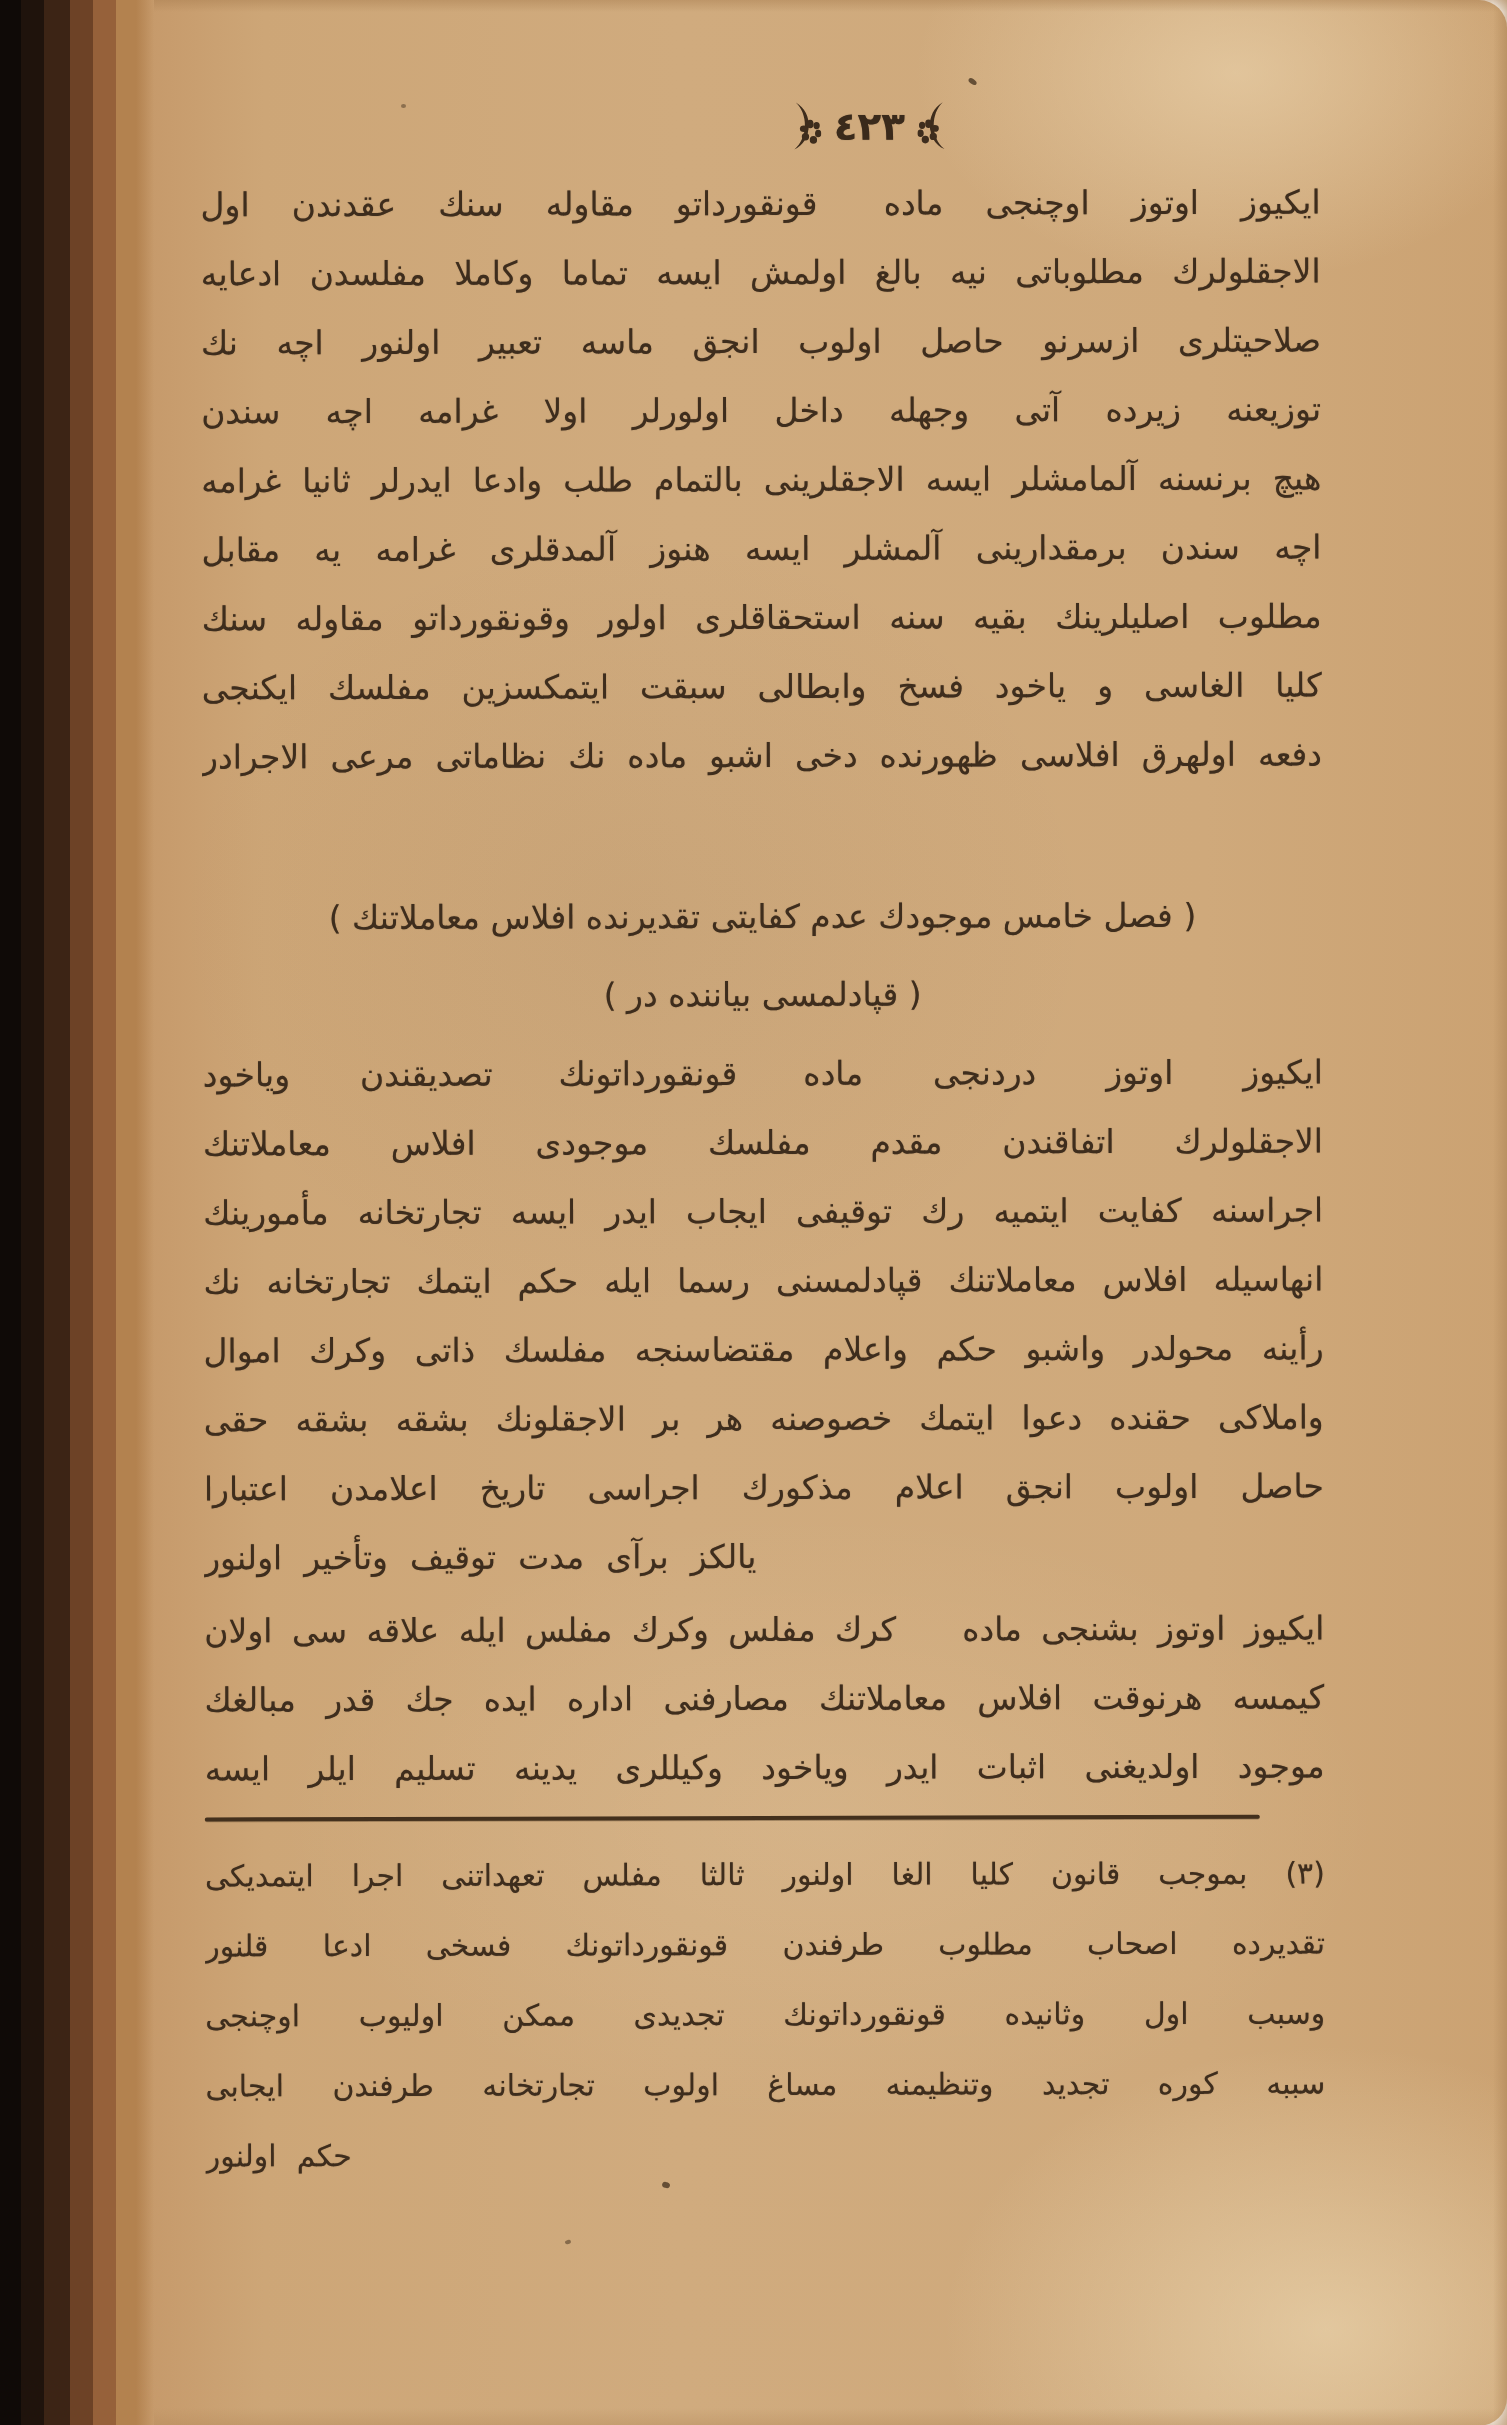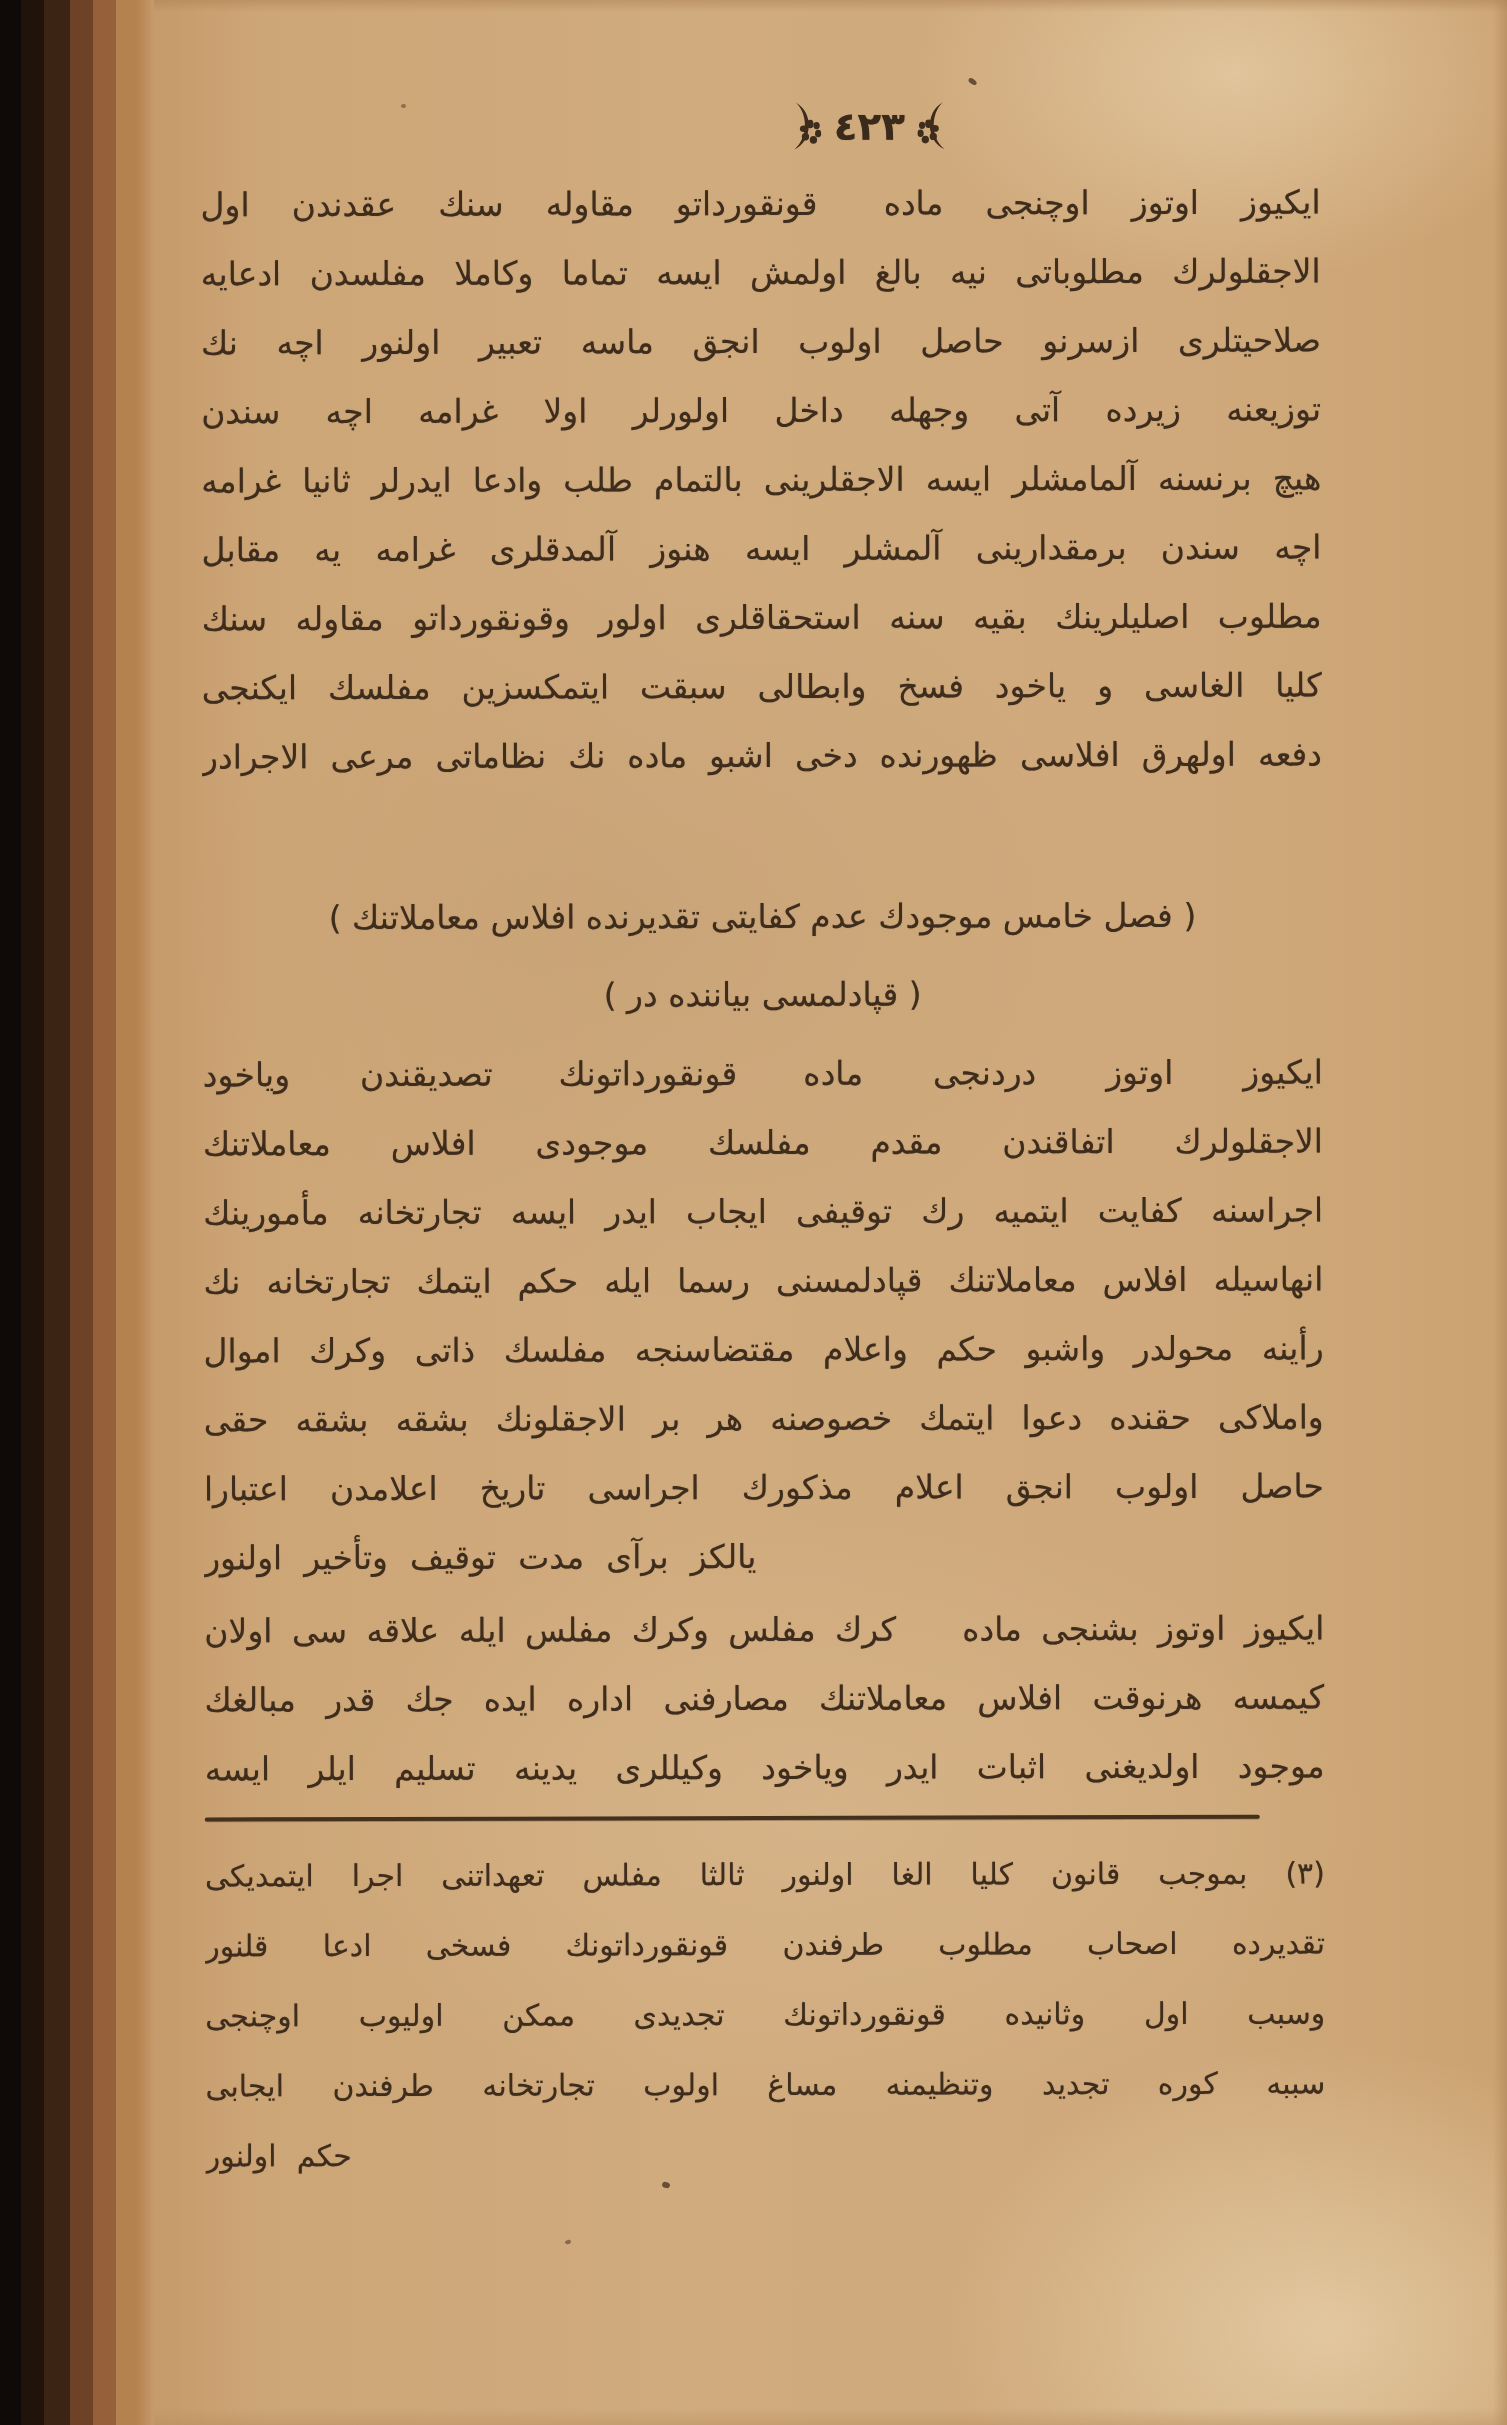--- a/index.html
+++ b/index.html
@@ -9,20 +9,21 @@
   }
   .scan{
     position:relative;width:1507px;height:2426px;
     background:
       radial-gradient(458px 299px at 82% 3%,  rgba(240,219,182,.55), transparent 70%),
       radial-gradient(546px 405px at 88% 96%, rgba(243,226,190,.55), transparent 70%),
       radial-gradient(616px 528px at 42% 38%, rgba(90,60,30,.06),    transparent 75%),
       radial-gradient(792px 440px at 55% 75%, rgba(255,240,210,.12), transparent 70%),
       linear-gradient(90deg,#b98c5d 0,#c69a6b 150px,#cda677 264px,#d0ab7e 45%,#cfa97b 80%,#cba272 100%),
       #cda77a;
+    border-radius: 28px;
   }
   
   .binding{
     position:absolute;left:0;top:0;bottom:0;width:154px;
     background:linear-gradient(90deg,
       #0f0a07 0 21px,
       #1f130c 21px 44px,
       #3c2415 44px 70px,
       #6d4226 70px 93px,
       #96613a 93px 116px,

